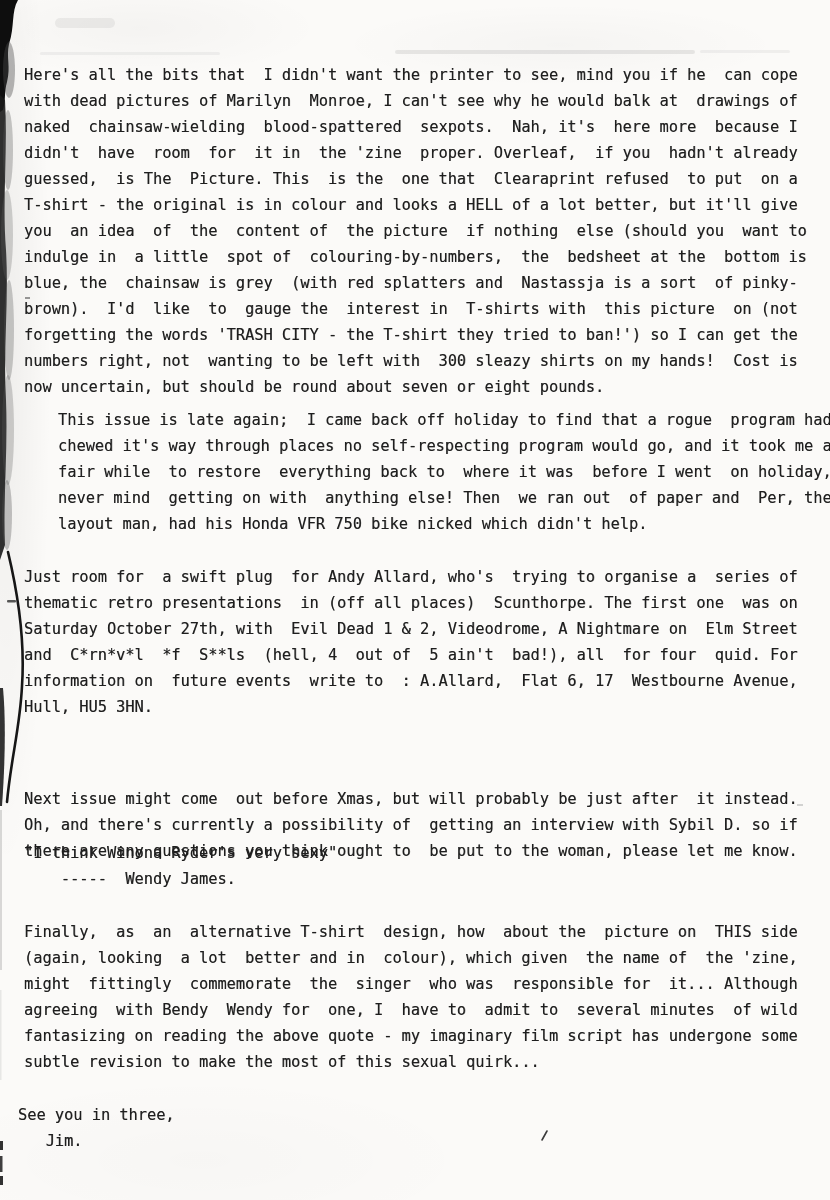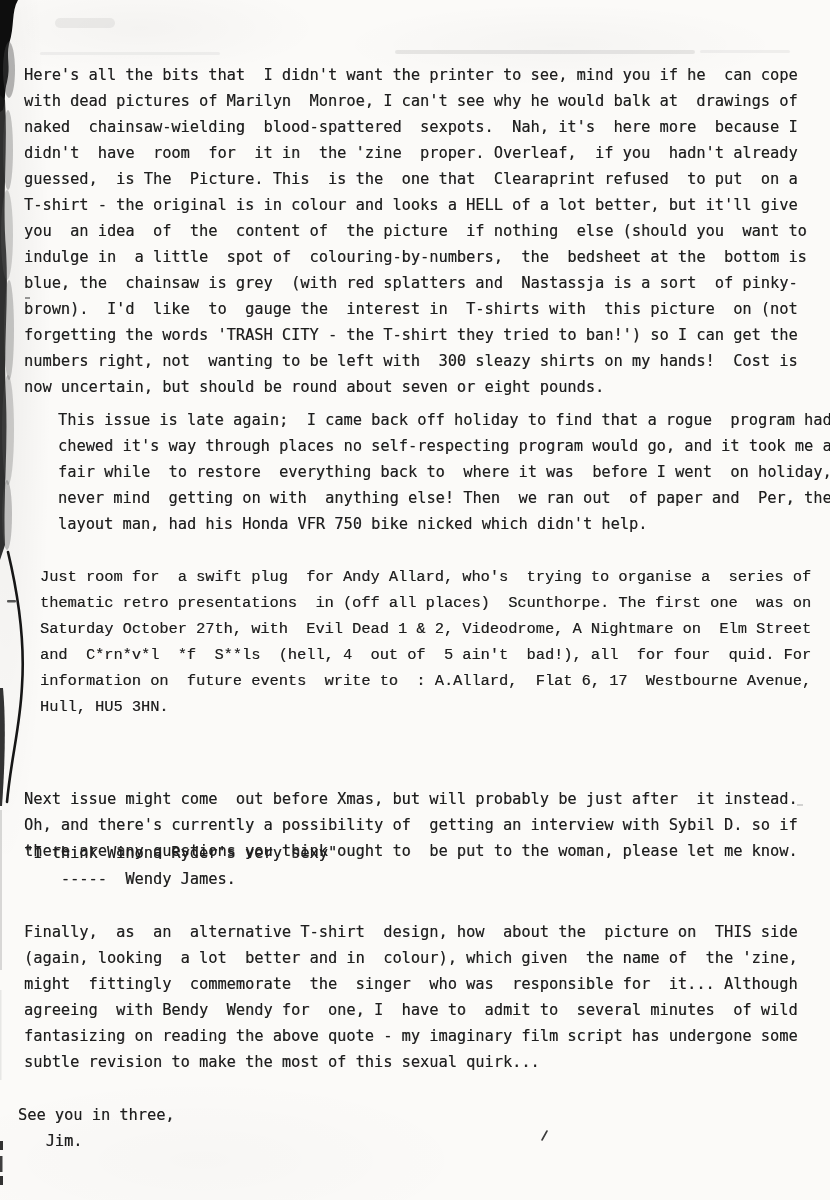--- a/index.html
+++ b/index.html
@@ -24,21 +24,21 @@
     position: absolute;
     white-space: pre;
     font-size: 15.3px;
     line-height: 26px;
     color: #1e1e1e;
     text-shadow: 0.35px 0 0 rgba(30,30,30,0.55);
     letter-spacing: 0;
   }
   .p1 { top: 62px;   left: 24px; }
   .p2 { top: 407px;  left: 30px; margin-left: 28px; }
-  .p3 { top: 564px;  left: 40px; font-family: Liberation Mono, monospace; }
+  .p3 { top: 564px;  left: 24px; }
   .p4 { top: 742px;  left: 24px; margin-top: 44px; }
   .p5 { top: 840px;  left: 24px; }
   .p6 { top: 919px;  left: 24px; }
   .p7 { top: 1102px; left: 18px; }
   .artifacts {
     position: absolute;
     top: 0; left: 0;
     width: 830px; height: 1200px;
     pointer-events: none;
   }

